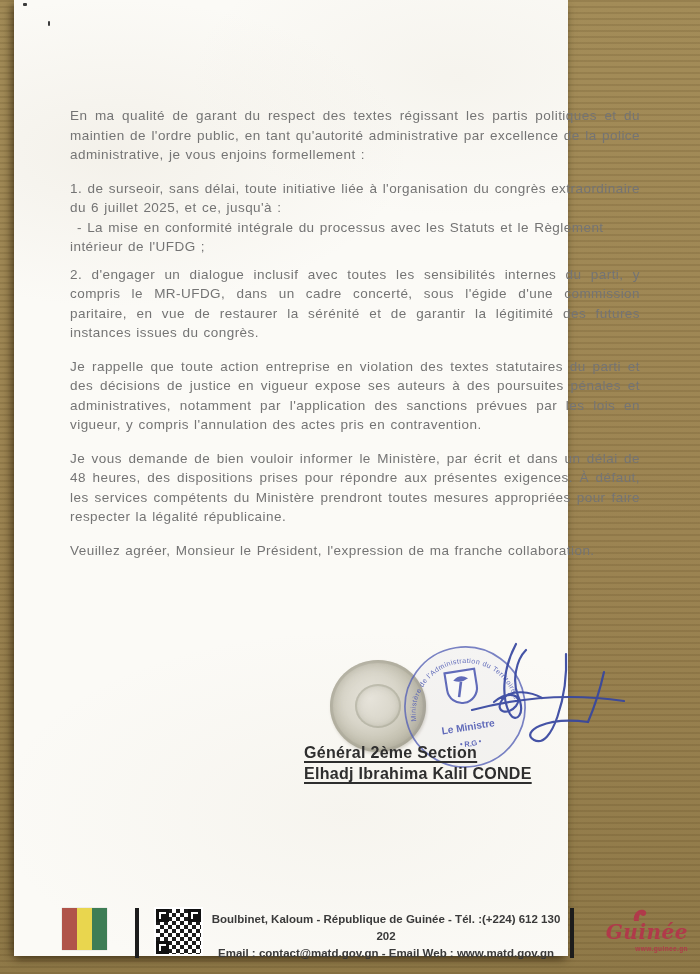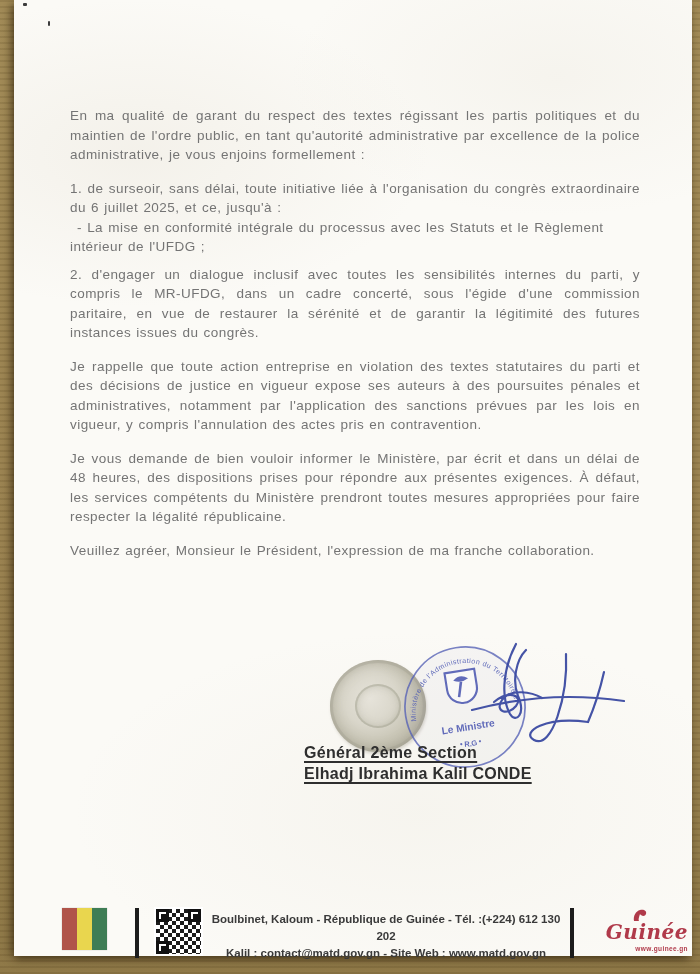--- a/index.html
+++ b/index.html
@@ -9,21 +9,21 @@
     overflow: hidden;
   }
   .scene {
     position: relative; width: 700px; height: 974px;
     background:
       repeating-linear-gradient(0deg, rgba(60,40,10,0.12) 0 2px, rgba(0,0,0,0) 2px 6px),
       linear-gradient(180deg, #a38c58 0%, #9c8452 55%, #8f7948 100%);
     overflow: hidden;
   }
   .paper {
-    position: absolute; left: 14px; top: 0; width: 678px; height: 956px;
+    position: absolute; left: 14px; top: 0; width: 554px; height: 956px;
     background:
       radial-gradient(420px 220px at 18% 16%, rgba(210,200,180,0.18), rgba(0,0,0,0) 70%),
       radial-gradient(380px 200px at 80% 8%, rgba(215,208,190,0.15), rgba(0,0,0,0) 70%),
       radial-gradient(500px 260px at 60% 85%, rgba(212,204,184,0.12), rgba(0,0,0,0) 70%),
       #fbfaf6;
     box-shadow: -5px 2px 9px -2px rgba(40,28,8,0.55), 0 5px 8px -2px rgba(40,28,8,0.5);
   }
   .speck { position: absolute; background: #3c3c3c; border-radius: 1px; }
   .speck.s1 { left: 9px; top: 3px; width: 4px; height: 3px; }
   .speck.s2 { left: 34px; top: 21px; width: 2px; height: 5px; }
@@ -161,21 +161,21 @@
         <div class="green"></div>
       </div>
       <div class="v-divider d1"></div>
       <div class="qr">
         <div class="finder f-tl"></div>
         <div class="finder f-tr"></div>
         <div class="finder f-bl"></div>
       </div>
       <div class="address">
         <div>Boulbinet, Kaloum - République de Guinée - Tél. :(+224) 612 130 202</div>
-        <div>Kalil : contact@matd.gov.gn - Site Web : www.matd.gov.gn</div>
+        <div>Email : contact@matd.gov.gn - Email Web : www.matd.gov.gn</div>
       </div>
       <div class="v-divider d2"></div>
       <div class="brand">
         <svg class="bird" width="20" height="14" viewBox="0 0 20 14">
           <path d="M 4,13 C 3,8 6,3 10,2 C 14,1 17,3 16,6 C 15,9 11,8 10,6 C 9,9 8,12 9,13 Z" fill="#b03a4a"></path>
         </svg>
         <div class="word">Guinée</div>
         <div class="sub">www.guinee.gn</div>
       </div>
     </div>

